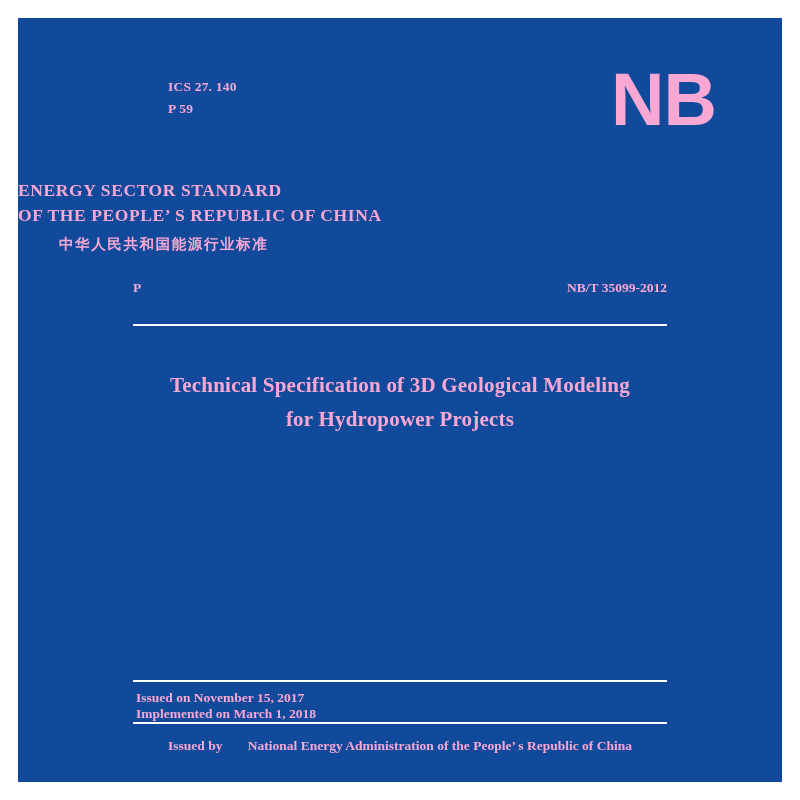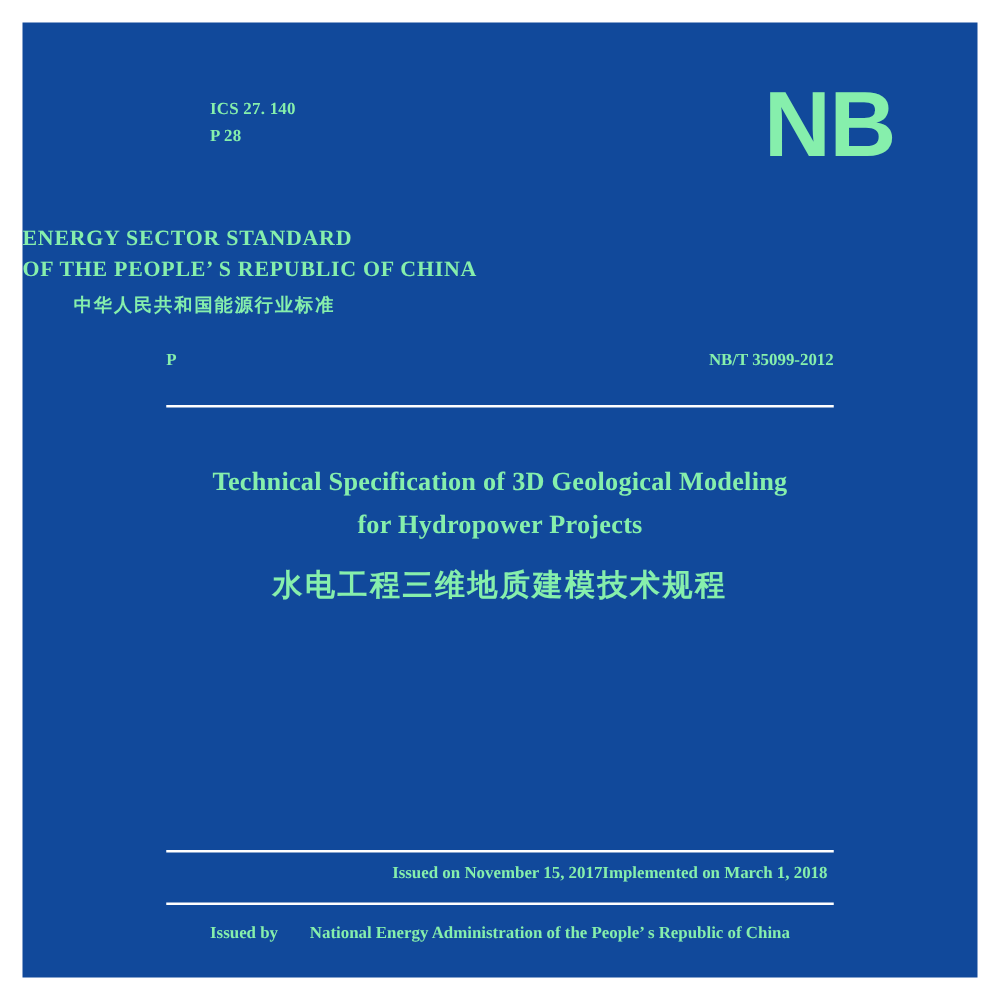--- a/index.html
+++ b/index.html
@@ -18,21 +18,21 @@
     height: 800px;
     box-sizing: border-box;
     padding: 18px 18px;
     background: #ffffff;
   }
   .cover {
     position: relative;
     width: 764px;
     height: 764px;
     background: #11499b;
-    color: #86efac;
+    color: #f9a8d4;
     box-sizing: border-box;
     overflow: hidden;
   }
 
   
   .top-row {
     position: absolute;
     left: 0;
     top: 58px;
     width: 100%;
@@ -134,20 +134,21 @@
     position: absolute;
     left: 0;
     top: 672px;
     width: 100%;
     display: flex;
     justify-content: flex-end;
     padding: 0 120px 0 118px;
     box-sizing: border-box;
     font-weight: bold;
     font-size: 13.5px;
+    flex-direction: column;
   }
 
   
   .issuer-row {
     position: absolute;
     left: 0;
     top: 720px;
     width: 100%;
     text-align: center;
     font-weight: bold;
@@ -157,42 +158,41 @@
 </style>
 </head>
 <body>
 
 <div class="page">
   <div class="cover">
 
     <div class="top-row">
       <div class="ics-block">
         <div>ICS 27. 140</div>
-        <div>P 28</div>
+        <div>P 59</div>
       </div>
       <div class="nb-logo">NB</div>
     </div>
 
     <div class="std-titles">
       <div class="std-en1">ENERGY SECTOR STANDARD</div>
       <div class="std-en2">OF THE PEOPLE’ S REPUBLIC OF CHINA</div>
       <div class="std-cn">中华人民共和国能源行业标准</div>
     </div>
 
     <div class="code-row">
       <div>P</div>
       <div>NB/T 35099-2012</div>
     </div>
 
     <div class="rule rule-top"></div>
 
     <div class="main-title">
       <div class="mt-en">Technical Specification of 3D Geological Modeling</div>
       <div class="mt-en">for Hydropower Projects</div>
-      <div class="mt-cn">水电工程三维地质建模技术规程</div>
     </div>
 
     <div class="rule rule-mid"></div>
 
     <div class="dates-row">
       <div>Issued on November 15, 2017</div>
       <div>Implemented on March 1, 2018</div>
     </div>
 
     <div class="rule rule-bottom"></div>

